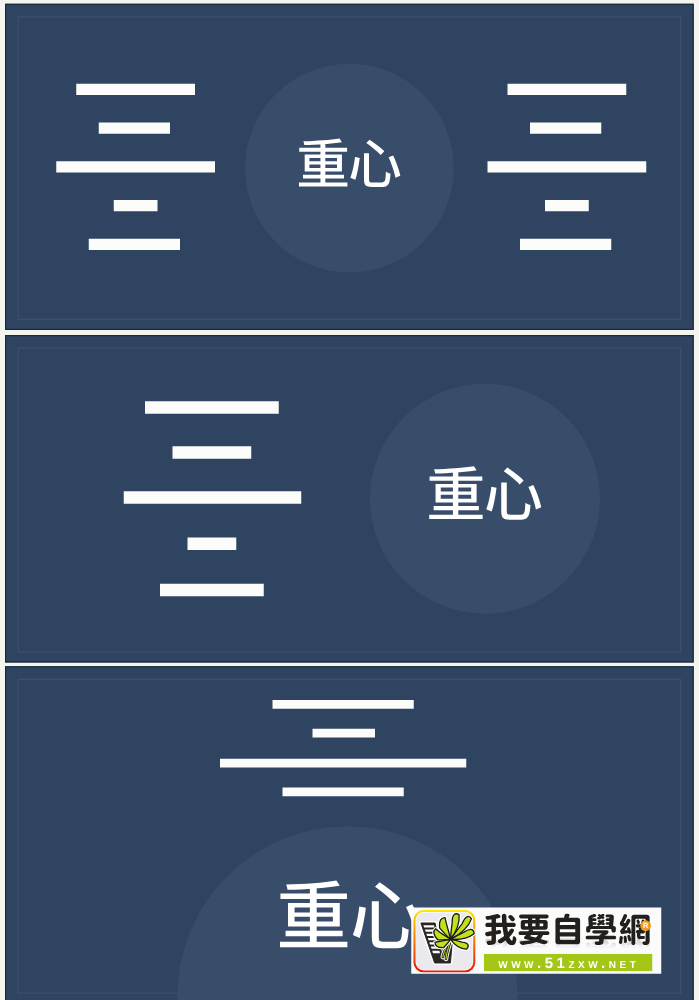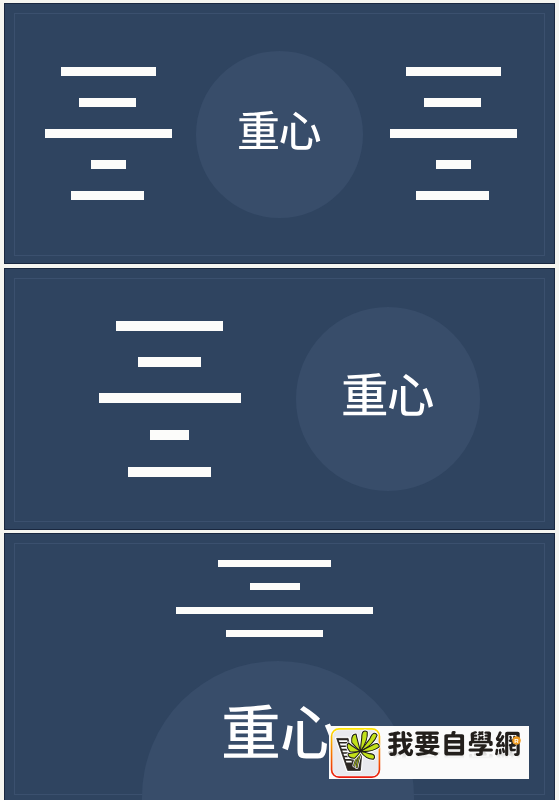--- a/index.html
+++ b/index.html
@@ -156,14 +156,18 @@
               <path transform="translate(500.0,0)" d="M191 127V95H57V127ZM191 72V40H57V72ZM128 211Q136 210 139 205Q142 200 139 193Q135 185 133 179Q130 173 126 164L96 170Q98 176 99 180Q100 184 101 188Q102 191 102 196Q104 204 109 208Q115 212 123 211ZM35 163Q35 171 40 176Q45 181 53 181H200Q209 181 214 176Q219 171 219 163V2Q219 -7 214 -12Q209 -17 200 -17H53Q45 -17 40 -12Q35 -7 35 2ZM76 149Q73 149 70 147Q68 145 68 141V23Q68 19 71 17Q73 14 77 14H174Q178 14 181 17Q183 19 183 23V141Q183 145 181 147Q179 149 175 149Z"></path>
               <path transform="translate(750.0,0)" d="M127 204Q131 207 135 208Q140 210 145 209Q145 209 145 209Q145 209 145 209Q150 207 151 204Q152 201 149 197Q143 190 139 186Q134 182 130 178Q125 175 117 170Q113 167 108 168Q103 169 99 172Q99 172 99 172Q99 172 99 172Q95 175 96 179Q96 182 101 184Q108 188 112 190Q116 193 119 196Q122 199 127 204ZM105 193Q101 195 101 198Q101 201 104 204Q104 204 104 204Q104 204 104 204Q107 207 112 208Q116 208 120 206Q127 202 131 200Q135 197 138 195Q142 192 147 188Q151 186 151 182Q151 178 147 175Q147 175 147 175Q147 175 147 175Q143 172 139 172Q135 172 131 175Q127 179 123 181Q120 184 116 187Q112 189 105 193ZM128 160Q132 164 136 165Q141 167 146 165Q146 165 146 165Q146 165 146 165Q151 164 152 161Q153 157 150 153Q144 146 139 142Q134 137 129 133Q124 129 116 124Q112 121 107 122Q102 123 98 127Q98 127 98 127Q98 127 98 127Q95 131 95 134Q96 138 101 140Q108 144 112 147Q116 149 120 152Q123 155 128 160ZM105 149Q101 151 101 154Q100 157 104 160Q104 160 104 160Q104 160 104 160Q107 163 112 163Q116 164 120 162Q127 158 132 155Q136 152 140 149Q145 146 150 142Q154 139 154 135Q154 131 150 128Q150 128 150 128Q150 128 150 128Q146 125 142 125Q138 125 134 128Q129 132 125 135Q121 138 116 141Q112 145 105 149ZM30 177Q30 185 34 191Q39 198 47 200Q50 201 54 203Q59 204 63 206Q67 207 69 208Q74 210 79 209Q84 207 87 203Q87 203 87 203Q87 203 87 203Q90 198 89 195Q88 191 83 189Q80 188 77 187Q75 186 71 185Q68 184 63 183Q62 182 61 182Q61 181 61 180Q61 180 61 175Q61 170 62 162Q62 155 63 146Q63 138 64 130Q64 122 64 117Q65 112 65 112Q65 112 60 112Q55 112 49 112Q43 112 38 112Q34 112 34 112Q34 112 33 117Q33 122 33 129Q32 136 32 145Q31 153 31 160Q30 167 30 172Q30 177 30 177ZM11 33Q11 39 14 43Q18 47 24 47Q24 47 32 47Q41 47 55 47Q70 47 88 47Q106 47 125 47Q144 47 162 47Q180 47 194 47Q208 47 217 47Q225 47 225 47Q231 47 235 43Q238 39 238 33Q238 33 238 33Q238 33 238 33Q238 28 235 24Q231 20 225 20Q225 20 217 20Q208 20 194 20Q180 20 162 20Q144 20 125 20Q106 20 88 20Q70 20 55 20Q41 20 32 20Q24 20 24 20Q18 20 14 24Q11 28 11 33Q11 33 11 33Q11 33 11 33ZM181 75Q181 70 178 65Q176 60 171 58Q167 55 164 53Q161 52 158 50Q155 48 149 46Q147 45 145 42Q144 40 144 38Q144 38 144 35Q144 32 144 27Q144 23 144 18Q144 13 144 10Q144 7 144 7Q144 -4 141 -10Q138 -16 130 -19Q122 -22 114 -22Q107 -23 95 -23Q89 -23 84 -19Q80 -15 79 -9Q79 -9 79 -9Q79 -9 79 -9Q78 -3 81 1Q84 5 90 4Q96 4 100 4Q103 4 106 4Q109 4 110 5Q111 6 111 8Q111 8 111 12Q111 15 111 20Q111 25 111 29Q111 34 111 37Q111 41 111 41Q111 46 114 50Q117 54 121 56Q123 57 126 59Q128 60 130 61Q132 62 132 63Q132 64 129 64Q129 64 126 64Q123 64 118 64Q113 64 107 64Q101 64 94 64Q88 64 83 64Q78 64 75 64Q72 64 72 64Q67 64 63 67Q60 70 60 75Q60 75 60 75Q60 75 60 75Q60 81 63 84Q67 87 72 87Q72 87 77 87Q82 87 91 87Q100 87 110 87Q120 87 131 87Q141 87 150 87Q159 87 164 87Q169 87 169 87Q175 87 178 84Q181 81 181 75Q181 75 181 75Q181 75 181 75ZM14 102Q14 110 19 115Q24 120 32 120Q32 120 40 120Q48 120 61 120Q74 120 91 120Q108 120 125 120Q143 120 159 120Q176 120 189 120Q202 120 210 120Q218 120 218 120Q226 120 231 115Q236 110 236 102Q236 102 236 99Q236 97 236 94Q236 91 236 89Q236 87 236 87Q236 80 232 75Q227 71 220 71Q220 71 217 71Q215 71 215 71Q210 71 207 74Q204 77 204 82Q204 82 204 83Q204 85 204 86Q204 88 204 89Q204 90 204 90Q204 93 202 94Q200 96 197 96Q197 96 191 96Q185 96 175 96Q164 96 151 96Q138 96 124 96Q111 96 98 96Q85 96 74 96Q64 96 58 96Q51 96 51 96Q49 96 47 94Q45 93 45 90Q45 90 45 89Q45 88 45 86Q45 85 45 83Q45 82 45 82Q45 77 42 74Q39 71 34 71Q34 71 32 71Q30 71 30 71Q22 71 18 75Q14 79 14 86Q14 86 14 88Q14 91 14 94Q14 97 14 99Q14 102 14 102ZM203 205Q211 205 216 200Q221 195 221 187Q220 173 219 160Q218 148 217 135Q216 123 215 111Q215 111 212 111Q208 111 204 111Q199 111 194 111Q189 111 186 111Q183 111 183 111Q184 121 185 131Q186 142 187 154Q188 165 189 177Q189 180 187 182Q186 184 182 184Q182 184 181 184Q180 184 178 184Q176 184 174 184Q172 184 170 184Q169 184 169 184Q165 184 162 187Q159 190 159 195Q159 195 159 195Q159 195 159 195Q159 199 162 202Q165 205 169 205Q169 205 173 205Q176 205 181 205Q186 205 191 205Q196 205 200 205Q203 205 203 205ZM45 177Q45 177 48 177Q52 177 58 177Q63 177 69 177Q74 177 78 177Q82 177 82 177Q86 177 89 174Q92 171 92 166Q92 166 92 166Q92 166 92 166Q92 162 89 159Q86 156 82 156Q82 156 78 156Q74 156 69 156Q63 156 58 156Q52 156 48 156Q45 156 45 156Q45 156 45 159Q45 162 45 166Q45 170 45 174Q45 177 45 177ZM45 148Q45 148 49 148Q53 148 58 148Q64 148 69 148Q75 148 79 148Q82 148 82 148Q87 148 90 146Q92 143 92 138Q92 138 92 138Q92 138 92 138Q92 133 90 130Q87 128 82 128Q82 128 79 128Q75 128 69 128Q64 128 58 128Q53 128 49 128Q45 128 45 128Q45 128 45 131Q45 134 45 138Q45 142 45 145Q45 148 45 148ZM160 166Q160 171 163 174Q166 177 170 177Q170 177 173 177Q176 177 181 177Q186 177 190 177Q195 177 198 177Q201 177 201 177Q201 177 201 174Q201 170 201 166Q201 162 201 159Q201 156 201 156Q201 156 198 156Q195 156 190 156Q186 156 181 156Q176 156 173 156Q170 156 170 156Q166 156 163 159Q160 162 160 166Q160 166 160 166Q160 166 160 166ZM159 138Q159 143 162 146Q165 148 169 148Q169 148 172 148Q176 148 180 148Q185 148 190 148Q194 148 197 148Q201 148 201 148Q201 148 201 145Q201 142 201 138Q201 134 201 131Q201 128 201 128Q201 128 197 128Q194 128 190 128Q185 128 180 128Q176 128 172 128Q169 128 169 128Q165 128 162 130Q159 133 159 138Q159 138 159 138Q159 138 159 138Z"></path>
               <path transform="translate(1000.0,0)" d="M191 167Q196 166 198 162Q200 158 199 153Q196 145 195 139Q193 132 190 125L172 130Q174 138 175 145Q177 151 178 159Q179 163 183 166Q186 168 191 167ZM148 167Q152 168 155 167Q159 165 160 161Q161 158 163 154Q164 150 165 148Q166 143 163 140Q161 136 157 134Q152 133 149 135Q147 137 146 141Q145 144 144 148Q142 152 141 155Q140 159 142 162Q143 166 148 167ZM219 203Q227 203 232 198Q238 193 238 184V9Q238 -2 235 -8Q233 -14 227 -18Q221 -21 216 -22Q210 -22 201 -23Q195 -23 191 -19Q186 -15 185 -9Q184 -3 188 1Q191 4 197 4Q199 4 201 4Q203 4 204 4Q206 5 207 5Q208 6 208 9V165Q208 169 205 172Q203 174 199 174H141Q137 174 134 172Q131 169 131 165V-9Q131 -15 127 -19Q123 -23 117 -23Q110 -23 106 -19Q102 -15 102 -9V184Q102 193 107 198Q112 203 121 203ZM191 133Q197 133 200 130Q203 126 203 121Q203 115 200 112Q197 108 191 108H148Q142 108 139 112Q135 115 135 121Q135 126 139 130Q142 133 148 133ZM191 89Q196 89 200 86Q203 82 203 77Q203 71 200 68Q196 64 191 64H148Q143 64 139 68Q136 71 136 77Q136 82 139 86Q143 89 148 89ZM169 108Q172 109 175 108Q178 106 180 103Q181 102 181 102Q181 101 181 100Q183 97 181 94Q180 91 176 90L169 87Q161 84 158 93Q158 93 158 94Q157 95 157 95Q154 104 162 106ZM77 109Q82 111 86 109Q90 107 92 102Q93 99 95 94Q97 89 98 84Q100 80 100 78Q102 73 100 68Q98 64 92 62Q87 59 84 61Q80 63 78 68Q78 71 76 76Q75 82 73 87Q71 92 70 94Q69 99 71 103Q72 107 77 109ZM53 46Q58 47 61 45Q65 43 65 38Q67 31 67 27Q68 22 68 19Q69 15 69 8Q70 3 67 -1Q64 -5 59 -7Q54 -8 50 -6Q47 -3 47 2Q46 9 46 13Q46 17 45 21Q45 25 44 32Q43 37 46 41Q48 45 53 46ZM27 45Q32 44 35 40Q38 36 38 31Q37 22 36 16Q35 10 34 6Q33 1 32 -7Q31 -12 27 -14Q23 -16 17 -14Q12 -12 10 -8Q8 -4 9 2Q11 8 12 13Q12 17 13 22Q14 27 14 35Q15 40 18 43Q22 46 27 45ZM20 152Q23 155 27 162Q30 169 35 179Q39 188 43 199Q46 205 50 207Q55 209 61 207Q67 204 69 199Q71 194 68 189Q65 180 61 174Q58 168 55 161Q51 155 46 147Q43 142 48 142L69 144L66 120L34 118Q29 117 24 120Q19 123 17 128L17 130Q15 134 16 140Q16 145 19 149ZM27 97Q30 101 35 107Q40 114 46 123Q52 132 58 143Q64 154 69 166Q72 171 77 173Q82 174 87 171Q92 167 94 162Q95 156 92 151Q86 139 81 130Q75 121 69 112Q62 103 54 92Q49 86 57 87L90 92L89 68L36 60Q31 60 26 62Q22 65 20 70Q18 75 18 81Q19 87 23 91ZM79 53Q84 54 87 53Q91 51 92 46Q94 40 96 36Q97 33 98 30Q99 26 100 21Q101 16 99 11Q97 7 92 5Q87 4 84 5Q80 7 79 12Q78 18 77 22Q76 25 75 29Q74 33 72 39Q70 44 72 47Q74 51 79 53ZM169 52Q169 48 170 46Q171 45 173 45Q174 45 176 45Q178 45 180 45Q182 45 184 45Q186 45 187 45Q190 45 192 45Q194 45 196 45Q202 46 202 40Q203 38 203 35Q202 32 201 30Q199 24 195 23Q192 22 188 22Q186 22 184 22Q182 22 179 22Q176 22 174 22Q172 22 170 22Q159 22 153 25Q147 28 145 35Q143 42 143 52V75H169Z"></path>
             </g>
           </svg></div>
       </div>
       <div id="wm-reg"><svg width="9" height="9" viewBox="0 0 18 18">
           <circle cx="9" cy="9" r="8.6" fill="#f09c22"></circle>
           <text x="9" y="13.6" font-family="Liberation Sans, sans-serif" font-size="12" font-weight="bold" fill="#ffffff" text-anchor="middle">R</text>
         </svg></div>
+      <div id="wm-url"><svg width="135" height="14" viewBox="0 0 270 28">
+          <rect x="0" y="0" width="270" height="28" fill="#a3c617"></rect>
+          <text x="136" y="22.6" font-family="Liberation Sans, sans-serif" font-size="24" font-weight="bold" font-variant="small-caps" letter-spacing="5.6" fill="#ffffff" text-anchor="middle">www.51zxw.net</text>
+        </svg></div>
     </div>
   </div>
 
 </body></html>

